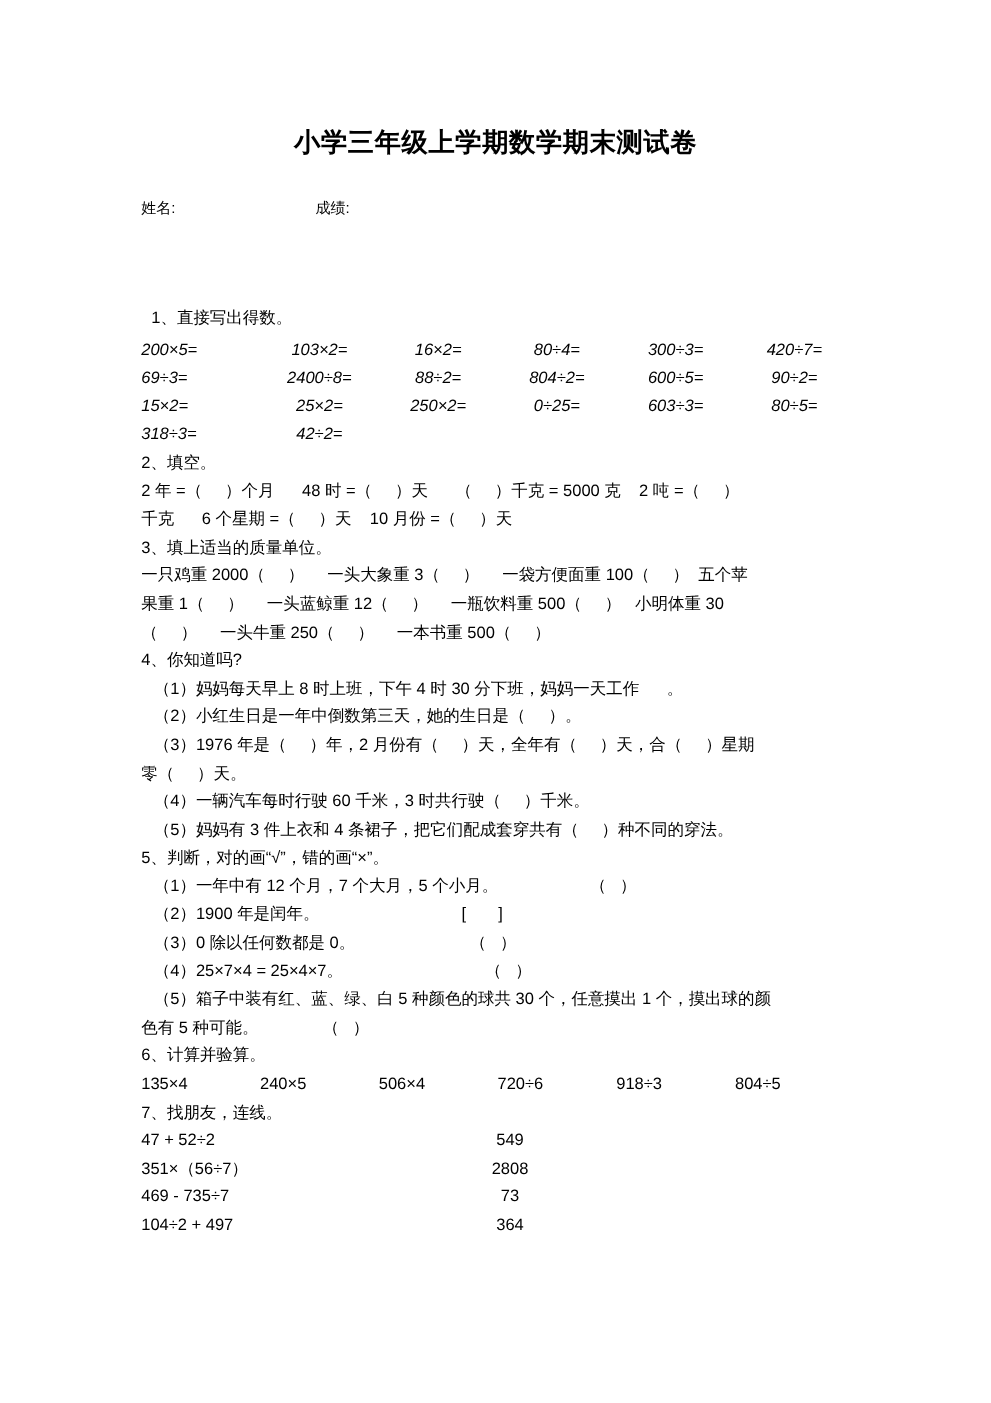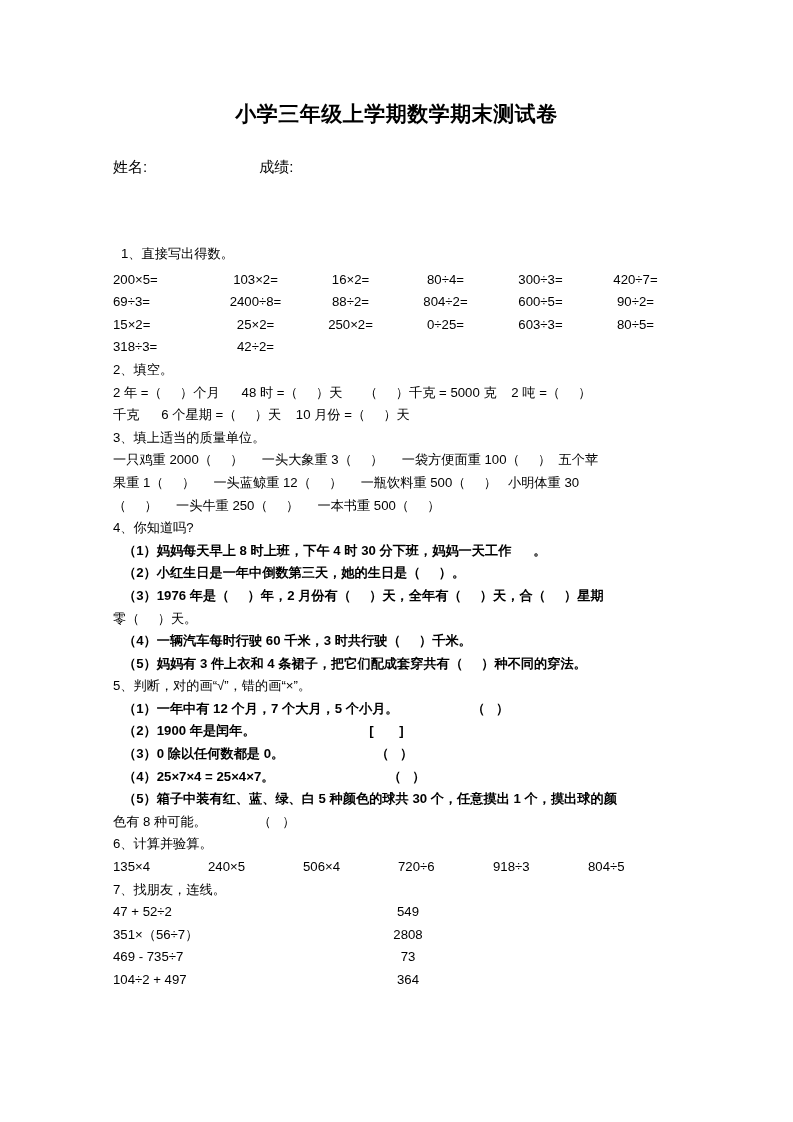--- a/index.html
+++ b/index.html
@@ -27,21 +27,21 @@
     width: 793px;
     text-align: center;
     font-size: 21px;
     font-weight: bold;
     letter-spacing: 0.5px;
   }
   .meta-row {
     position: absolute;
     left: 113px; top: 158px;
     width: 600px;
-    font-size: 15px;
+    font-size: 12px;
   }
   .meta-row .score {
     display: inline-block;
     margin-left: 112px;
   }
   .content {
     position: absolute;
     left: 113px;
     top: 196px;
     width: 570px;
@@ -53,32 +53,33 @@
     margin: 0;
     padding: 0;
     white-space: pre;
   }
   .sec-head.indent1 { padding-left: 8px; }
   .para {
     margin: 0;
     white-space: pre-wrap;
     word-break: break-all;
   }
-  .para.sub { padding-left: 10px; text-indent: 0; font-weight: bold; }
+  .para.sub { padding-left: 10px; text-indent: 0; }
   .gap-s { height: 3px; }
 
   
   .calc-row {
     display: flex;
     width: 570px;
   }
   .calc-cell {
     flex: 0 0 95px;
     text-align: center;
     white-space: pre;
+    font-style: italic;
   }
   .calc-cell.first {
     text-align: left;
   }
   
   .calc6-row {
     display: flex;
     width: 570px;
     align-items: center;
   }
@@ -168,21 +169,21 @@
     <div class="para">零（     ）天。</div>
     <div class="para sub">（4）一辆汽车每时行驶 60 千米，3 时共行驶（     ）千米。</div>
     <div class="para sub">（5）妈妈有 3 件上衣和 4 条裙子，把它们配成套穿共有（     ）种不同的穿法。</div>
 
     <div class="sec-head">5、判断，对的画“√”，错的画“×”。</div>
     <div class="para sub">（1）一年中有 12 个月，7 个大月，5 个小月。                    （   ）</div>
     <div class="para sub">（2）1900 年是闰年。                               [       ]</div>
     <div class="para sub">（3）0 除以任何数都是 0。                         （   ）</div>
     <div class="para sub">（4）25×7×4 = 25×4×7。                               （   ）</div>
     <div class="para sub">（5）箱子中装有红、蓝、绿、白 5 种颜色的球共 30 个，任意摸出 1 个，摸出球的颜</div>
-    <div class="para">色有 8 种可能。              （   ）</div>
+    <div class="para">色有 5 种可能。              （   ）</div>
 
     <div class="sec-head">6、计算并验算。</div>
     <div class="calc6-row">
       <div class="calc6-cell">135×4</div>
       <div class="calc6-cell">240×5</div>
       <div class="calc6-cell">506×4</div>
       <div class="calc6-cell">720÷6</div>
       <div class="calc6-cell">918÷3</div>
       <div class="calc6-cell">804÷5</div>
     </div>

